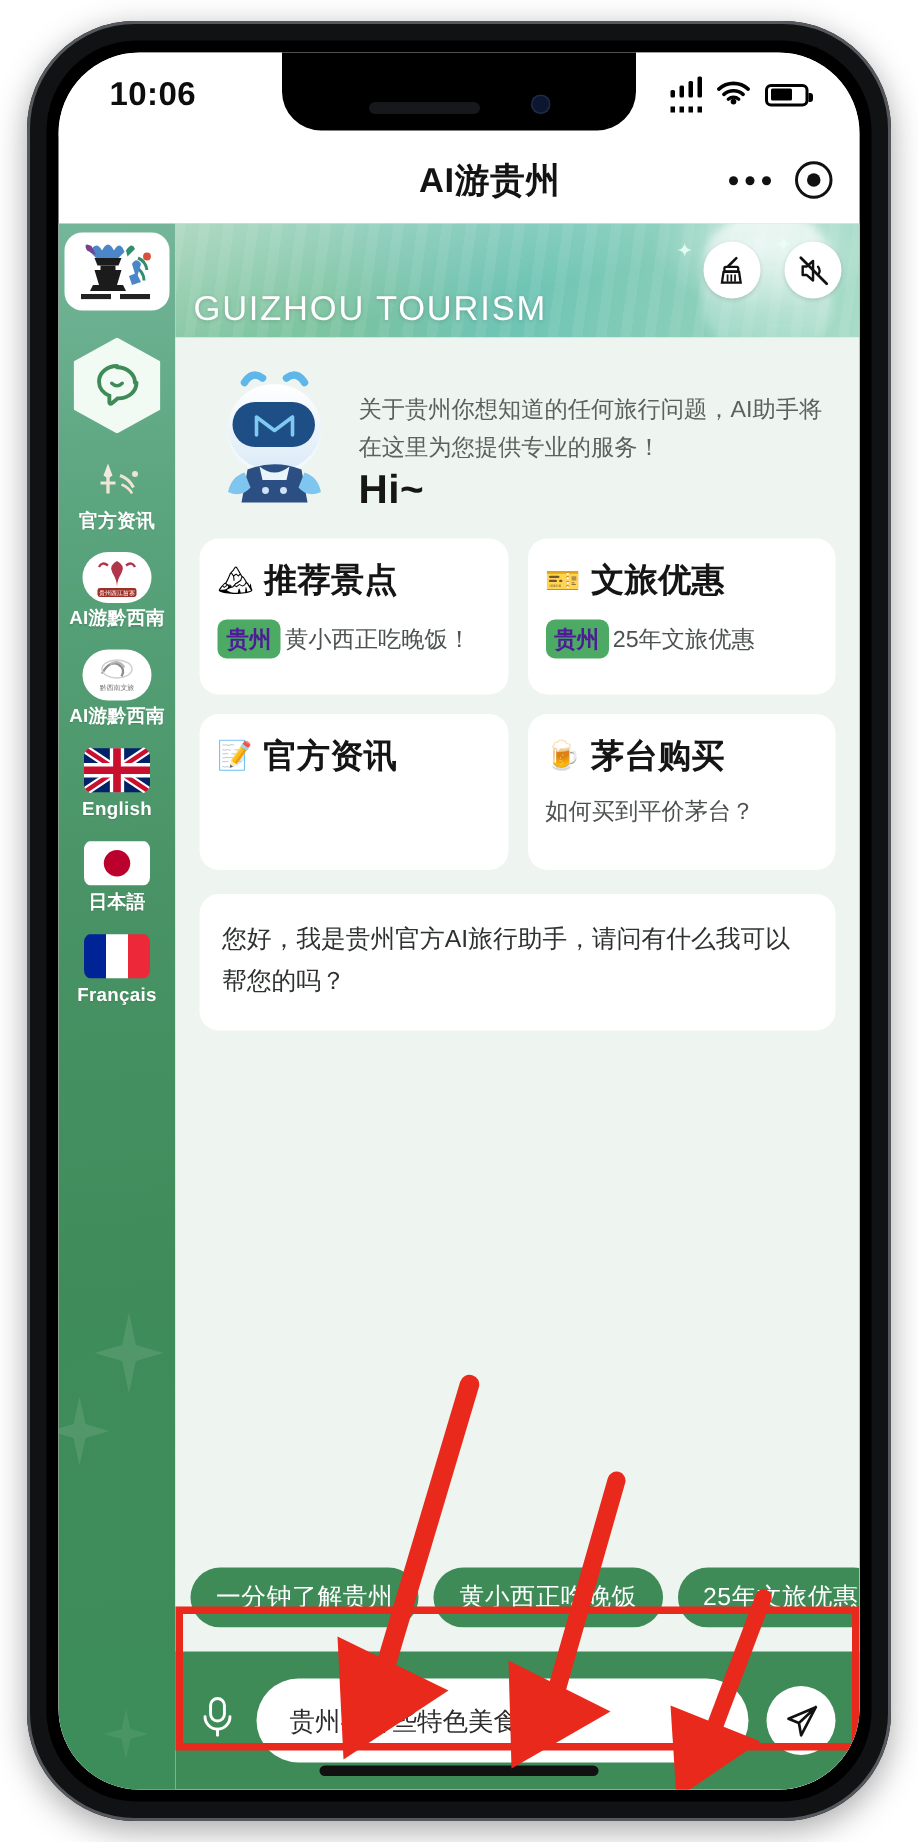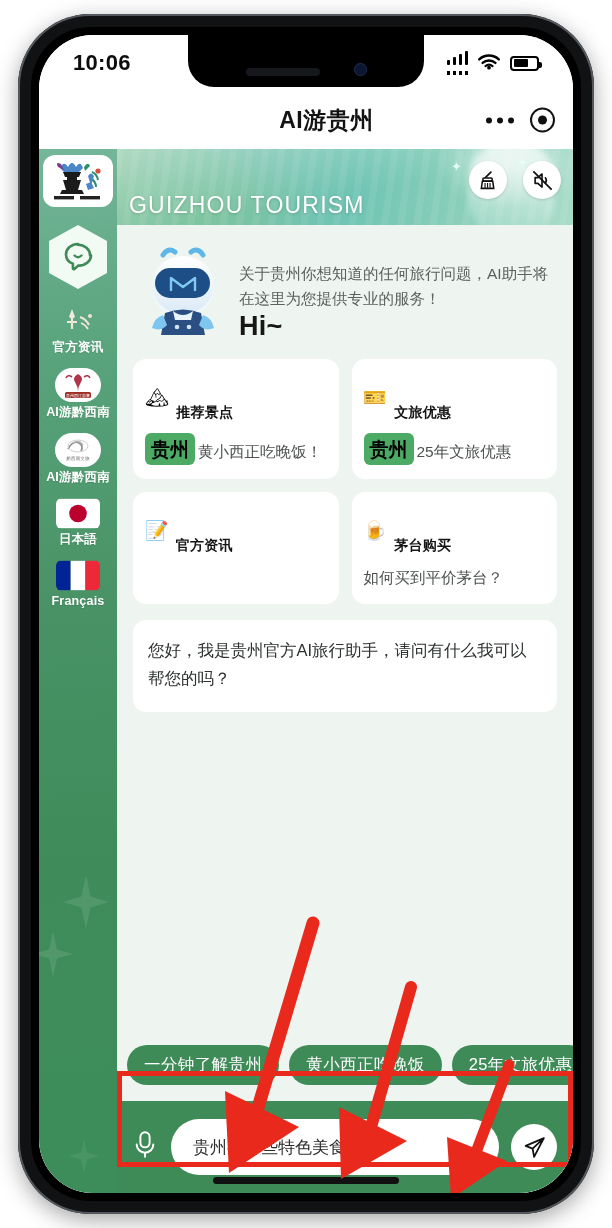--- a/index.html
+++ b/index.html
@@ -178,24 +178,24 @@
   #hi{ font-size:27px; font-weight:700; color:#161616; letter-spacing:.3px; }
   #hero-sub{ margin-top:12px; font-size:15.5px; line-height:1.62; color:#5b615d; }
 
   #cards{ display:grid; grid-template-columns:1fr 1fr; gap:13px; margin-top:14px; }
   .card{
     background:#fff; border-radius:13px; padding:13px 12px 14px 12px;
     min-height:104px;
   }
   .card-head{ display:flex; align-items:center; gap:7px; }
   .card-emoji{ font-size:19px; line-height:1; }
-  .card-title{ font-size:14px; font-weight:700; color:#151515; letter-spacing:.3px;margin-top:32px; }
+  .card-title{ font-size:22px; font-weight:700; color:#151515; letter-spacing:.3px; }
   .card-body{ margin-top:11px; font-size:15.5px; line-height:1.55; color:#4d524f; }
   .tag{
-    display:inline-block; background:#4caa64; color:#000000; font-size:19px;
+    display:inline-block; background:#4caa64; color:#4c1d95; font-size:15px;
     border-radius:6px; padding:1.5px 6px; margin:0 3px 0 0; vertical-align:1px;
     font-weight:600;
   }
   .tag.mid{ margin:0 3px; }
 
   #bubble{
     margin-top:16px; background:#fff; border-radius:13px;
     padding:17px 15px 19px 15px;
     font-size:16.5px; line-height:1.68; color:#2d322f;
   }
@@ -364,20 +364,32 @@
             <svg viewBox="0 0 46 34" width="46" height="34">
               <path d="M13 16 q5 -9 11 -6 q5 3 2 8" stroke="#8d8d8d" stroke-width="1.6" fill="none"></path>
               <path d="M18 10 q6 -4 10 2" stroke="#b5b5b5" stroke-width="1.4" fill="none"></path>
               <ellipse cx="23" cy="13" rx="10" ry="6" fill="none" stroke="#cfcfcf" stroke-width="1"></ellipse>
               <text x="23" y="27" font-size="4.6" fill="#6c6c6c" text-anchor="middle" font-family="sans-serif">黔西南文旅</text>
             </svg>
           </div>
           <div class="side-label">AI游黔西南</div>
         </div>
 
+        <div class="side-item">
+          <div class="flag">
+            <svg viewBox="0 0 60 40" width="44" height="31">
+              <rect width="60" height="40" fill="#012169"></rect>
+              <path d="M0 0 L60 40 M60 0 L0 40" stroke="#fff" stroke-width="8"></path>
+              <path d="M0 0 L60 40 M60 0 L0 40" stroke="#C8102E" stroke-width="4"></path>
+              <path d="M30 0 v40 M0 20 h60" stroke="#fff" stroke-width="13"></path>
+              <path d="M30 0 v40 M0 20 h60" stroke="#C8102E" stroke-width="7"></path>
+            </svg>
+          </div>
+          <div class="side-label">English</div>
+        </div>
 
         <div class="side-item">
           <div class="flag">
             <svg viewBox="0 0 60 40" width="44" height="31">
               <rect width="60" height="40" fill="#fff"></rect>
               <circle cx="30" cy="20" r="12" fill="#BC002D"></circle>
             </svg>
           </div>
           <div class="side-label">日本語</div>
         </div>

